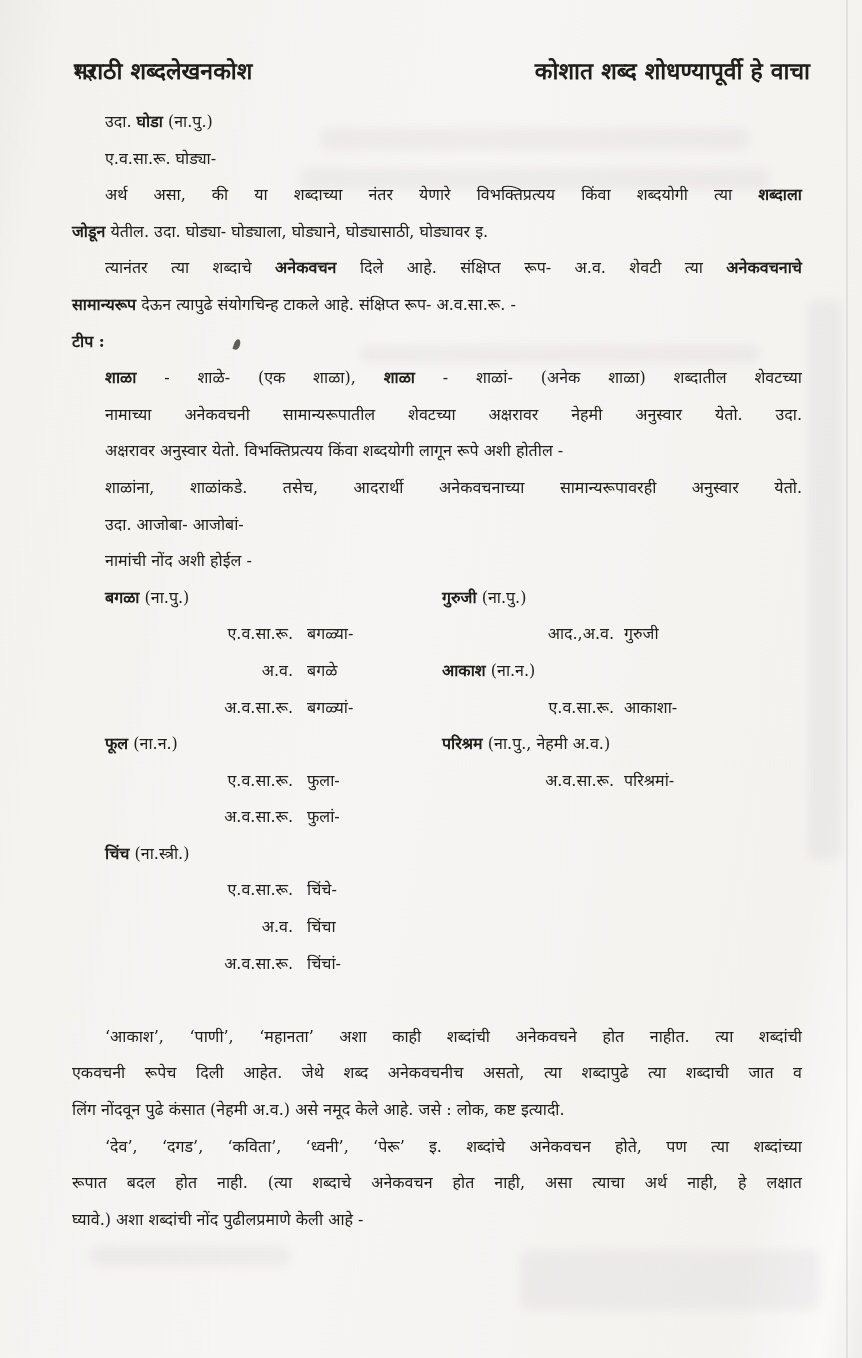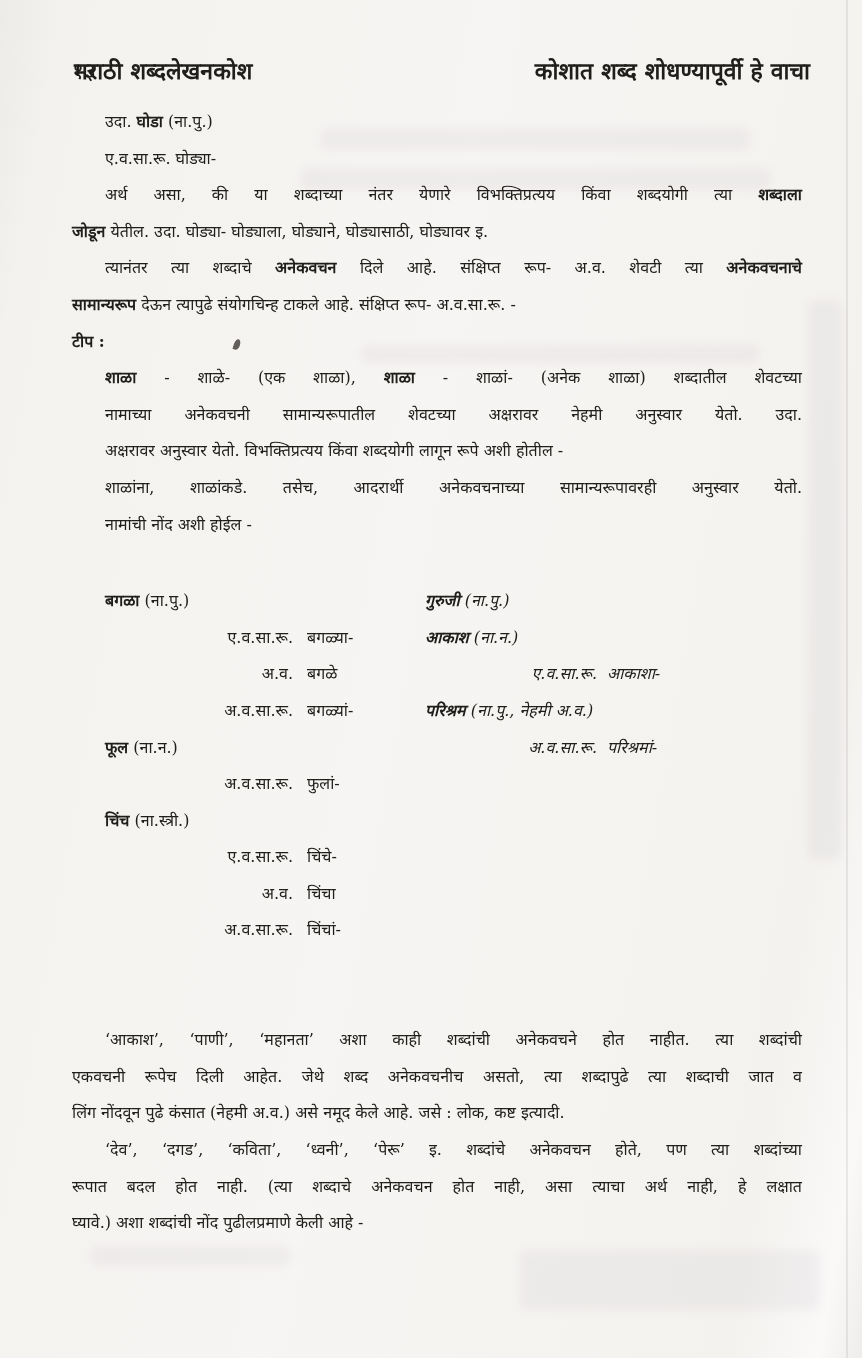--- a/index.html
+++ b/index.html
@@ -24,24 +24,24 @@
   .h-center{position:absolute;left:0;right:70px;text-align:left;}
   .h-right{position:absolute;right:0;font-weight:bold;margin-left:24px;}
   
   .body{position:absolute;left:72px;top:104px;width:730px;
     font-size:16px;line-height:36.6px;}
   .line{height:36.6px;white-space:nowrap;}
   .line.ind{padding-left:33px;}
   .line.just{white-space:normal;text-align:justify;text-align-last:justify;}
   .b{font-weight:bold;}
   
-  .cols{position:relative;height:439px;margin-top:40px;}
+  .cols{position:relative;height:439px;}
   .col{position:absolute;top:0;}
   .col-left{left:33px;width:330px;}
-  .col-right{left:353px;width:380px;font-style:italic;}
+  .col-right{left:370px;width:380px;}
   .row{height:36.6px;line-height:36.6px;white-space:nowrap;}
   .col-left .lbl{display:inline-block;width:188px;text-align:right;margin-right:14px;}
   .col-right .lbl{display:inline-block;width:172px;text-align:right;margin-right:10px;}
   
   .smudge{position:absolute;background:rgba(125,118,135,.07);filter:blur(5px);border-radius:8px;}
   .speck{position:absolute;left:234px;top:339px;width:6px;height:11px;background:#46423e;
     border-radius:60% 60% 60% 0;transform:rotate(18deg);opacity:.85;}
 </style>
 </head>
 <body>
@@ -69,37 +69,40 @@
         <div class="line ind"><span>ए.व.सा.रू. घोड्या-</span></div>
         <div class="line ind just"><span>अर्थ असा, की या शब्दाच्या नंतर येणारे विभक्तिप्रत्यय किंवा शब्दयोगी त्या </span><span class="b">शब्दाला</span></div>
         <div class="line"><span class="b">जोडून</span><span> येतील. उदा. घोड्या- घोड्याला, घोड्याने, घोड्यासाठी, घोड्यावर इ.</span></div>
         <div class="line ind just"><span>त्यानंतर त्या शब्दाचे </span><span class="b">अनेकवचन</span><span> दिले आहे. संक्षिप्त रूप- अ.व. शेवटी त्या </span><span class="b">अनेकवचनाचे</span></div>
         <div class="line"><span class="b">सामान्यरूप</span><span> देऊन त्यापुढे संयोगचिन्ह टाकले आहे. संक्षिप्त रूप- अ.व.सा.रू. -</span></div>
         <div class="line"><span class="b">टीप :</span></div>
         <div class="line ind just"><span class="b">शाळा</span><span> - शाळे- (एक शाळा), </span><span class="b">शाळा</span><span> - शाळां- (अनेक शाळा) शब्दातील शेवटच्या</span></div>
         <div class="line ind just"><span>नामाच्या अनेकवचनी सामान्यरूपातील शेवटच्या अक्षरावर नेहमी अनुस्वार येतो. उदा.</span></div>
         <div class="line ind"><span>अक्षरावर अनुस्वार येतो. विभक्तिप्रत्यय किंवा शब्दयोगी लागून रूपे अशी होतील -</span></div>
         <div class="line ind just"><span>शाळांना, शाळांकडे. तसेच, आदरार्थी अनेकवचनाच्या सामान्यरूपावरही अनुस्वार येतो.</span></div>
+        <div class="line ind"><span>उदा. आजोबा- आजोबां-</span></div>
         <div class="line ind"><span>नामांची नोंद अशी होईल -</span></div>
       </div>
     <div class="cols">
       <div id="col-left" class="col col-left">
           <div class="row"><span class="b">बगळा</span><span> (ना.पु.)</span></div>
           <div class="row"><span class="lbl">ए.व.सा.रू.</span><span>बगळ्या-</span></div>
           <div class="row"><span class="lbl">अ.व.</span><span>बगळे</span></div>
           <div class="row"><span class="lbl">अ.व.सा.रू.</span><span>बगळ्यां-</span></div>
           <div class="row"><span class="b">फूल</span><span> (ना.न.)</span></div>
+          <div class="row"><span class="lbl">ए.व.सा.रू.</span><span>फुला-</span></div>
           <div class="row"><span class="lbl">अ.व.सा.रू.</span><span>फुलां-</span></div>
           <div class="row"><span class="b">चिंच</span><span> (ना.स्त्री.)</span></div>
           <div class="row"><span class="lbl">ए.व.सा.रू.</span><span>चिंचे-</span></div>
           <div class="row"><span class="lbl">अ.व.</span><span>चिंचा</span></div>
           <div class="row"><span class="lbl">अ.व.सा.रू.</span><span>चिंचां-</span></div>
         </div>
       <div id="col-right" class="col col-right">
           <div class="row"><span class="b">गुरुजी</span><span> (ना.पु.)</span></div>
+          <div class="row"><span class="lbl">आद.,अ.व.</span><span>गुरुजी</span></div>
           <div class="row"><span class="b">आकाश</span><span> (ना.न.)</span></div>
           <div class="row"><span class="lbl">ए.व.सा.रू.</span><span>आकाशा-</span></div>
           <div class="row"><span class="b">परिश्रम</span><span> (ना.पु., नेहमी अ.व.)</span></div>
           <div class="row"><span class="lbl">अ.व.सा.रू.</span><span>परिश्रमां-</span></div>
         </div>
     </div>
     <div id="lines-bottom">
         <div class="line ind just"><span>‘आकाश’, ‘पाणी’, ‘महानता’ अशा काही शब्दांची अनेकवचने होत नाहीत. त्या शब्दांची</span></div>
         <div class="line just"><span>एकवचनी रूपेच दिली आहेत. जेथे शब्द अनेकवचनीच असतो, त्या शब्दापुढे त्या शब्दाची जात व</span></div>
         <div class="line"><span>लिंग नोंदवून पुढे कंसात (नेहमी अ.व.) असे नमूद केले आहे. जसे : लोक, कष्ट इत्यादी.</span></div>

